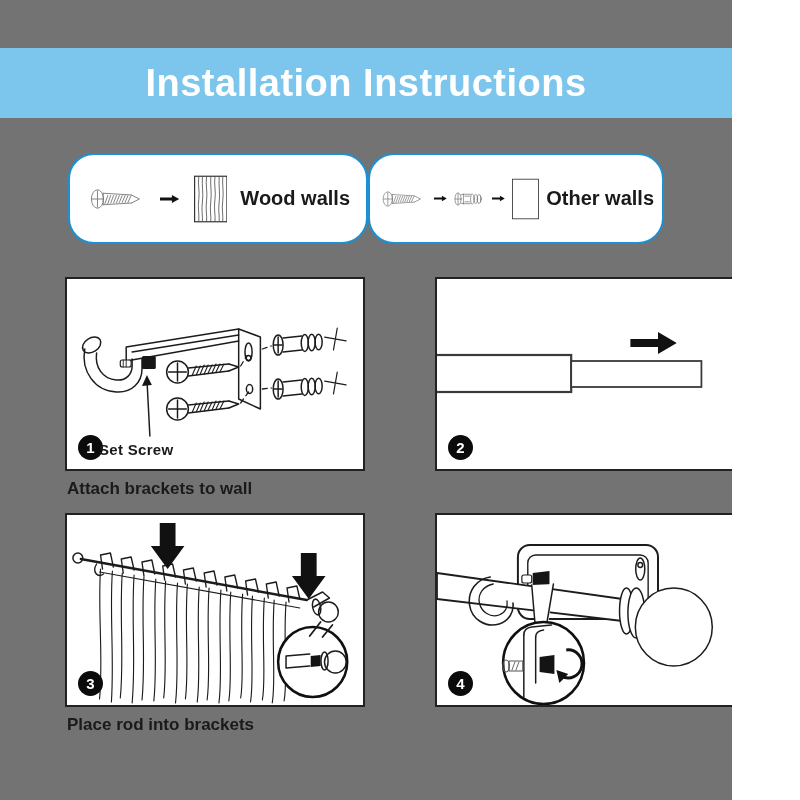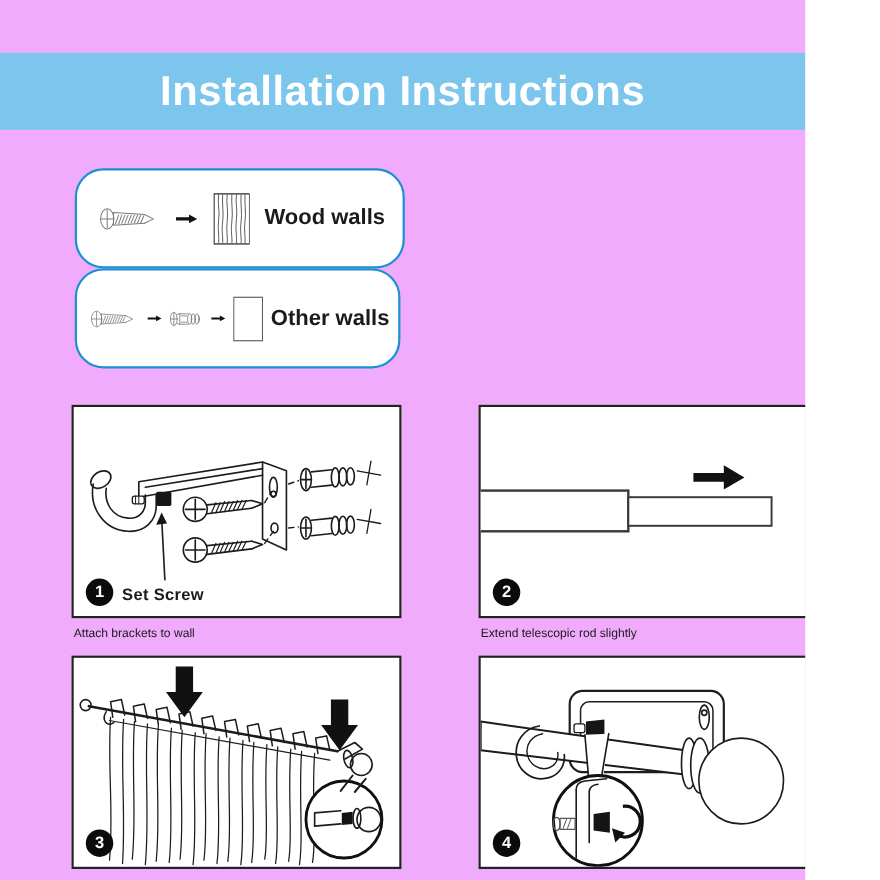--- a/index.html
+++ b/index.html
@@ -1,36 +1,36 @@
 <!DOCTYPE html>
 <html><head>
 <meta charset="utf-8">
 <style>
   * { margin:0; padding:0; box-sizing:border-box; }
   html,body { background:#ffffff; width:800px; font-family:"Liberation Sans","DejaVu Sans",sans-serif; color:#1a1a1a; }
-  .page { width:732px; height:800px; position:relative; background:#f0abfc; overflow:hidden; }
+  .page { width:732px; height:800px; position:relative; background:#737373; overflow:hidden; }
 
   .banner { margin-top:48px; height:70px; background:#7cc6ee; display:flex; align-items:center; justify-content:center; }
   .banner h1 { color:#ffffff; font-size:38px; font-weight:700; letter-spacing:0.5px; }
 
-  .wall-row { display:flex; justify-content:space-between; padding:0 70px 0 68px; margin-top:35px;flex-direction:column; }
+  .wall-row { display:flex; justify-content:space-between; padding:0 70px 0 68px; margin-top:35px; }
   .wall-box { height:91px; border:2px solid #1b90d3; border-radius:26px; background:#fff;
               display:flex; align-items:center; }
   .wall-box.wood { width:300px; gap:13px; padding:0 16px 0 20px; }
   .wall-box.other { width:296px; gap:7px; padding:0 8px 0 12px; }
   .wall-label { font-size:20px; font-weight:700; white-space:nowrap; }
 
   .steps { display:grid; grid-template-columns:300px 300px; column-gap:70px; padding:0 65px; margin-top:33px; row-gap:0; }
   .step-cell { margin-bottom:0; }
   .panel { position:relative; width:300px; height:194px; border:2px solid #222; background:#fff; }
   .panel svg.art { display:block; width:100%; height:100%; }
   .badge { position:absolute; left:11px; bottom:9px; width:25px; height:25px; border-radius:50%;
            background:#0b0b0b; color:#fff; font-size:15px; font-weight:700; line-height:25px; text-align:center; }
-  .annotation { position:absolute; left:44px; bottom:11px; font-size:15px; font-weight:700; letter-spacing:0.3px; }
-  .step-caption { margin:8px 0 13px 2px; font-size:11px; font-weight:400; line-height:1.22; }
+  .annotation { position:absolute; left:32px; bottom:11px; font-size:15px; font-weight:700; letter-spacing:0.3px; }
+  .step-caption { margin:8px 0 13px 2px; font-size:17px; font-weight:700; line-height:1.22; }
   .step-caption span { display:block; white-space:nowrap; }
 
   .lineart { stroke:#1c1c1c; fill:none; stroke-width:1.5; stroke-linecap:round; stroke-linejoin:round; }
   .gray { stroke:#7a7a7a; fill:none; stroke-width:1.6; stroke-linecap:round; stroke-linejoin:round; }
   .dash { stroke-dasharray:5 4; stroke-width:1.3; }
 </style>
 </head>
 <body>
 
 <div class="page">
@@ -167,23 +167,20 @@
 
     <div class="step-cell">
       <div class="panel">
         <svg class="art" viewBox="0 0 300 190" preserveAspectRatio="none">
           <rect x="-3" y="76" width="139" height="37" fill="#fff" stroke="#3a3a3a" stroke-width="2.2"></rect>
           <rect x="136" y="82" width="132" height="26" fill="#fff" stroke="#3a3a3a" stroke-width="1.8"></rect>
           <polygon points="196,60 224,60 224,53 243,64 224,75 224,68 196,68" fill="#111"></polygon>
         </svg>
         <div class="badge">2</div>
       </div>
-      <div class="step-caption">
-        <span>Extend telescopic rod slightly</span>
-      </div>
     </div>
 
     <div class="step-cell">
       <div class="panel">
         <svg class="art" viewBox="0 0 300 190" preserveAspectRatio="none">
           <g class="lineart">
             <path d="M14 44 L243 85" stroke-width="2.4"></path>
             <circle cx="11" cy="43" r="5"></circle>
             <path d="M30 49 C25 57 31 63 37 59" stroke-width="1.4"></path>
             <path d="M33 57 L236 93" stroke-width="1.1"></path>
@@ -202,20 +199,21 @@
               <path d="M222 141 L246 139 M222 153 L246 151 M222 141 L222 153"></path>
               <ellipse cx="261" cy="146" rx="3.6" ry="9"></ellipse>
               <circle cx="272" cy="147" r="11"></circle>
             </g>
             <polygon points="247,141 257,140 257,151 247,152" fill="#141414"></polygon>
           </g>
         </svg>
         <div class="badge">3</div>
       </div>
       <div class="step-caption">
+        <span>Place rod into brackets</span>
       </div>
     </div>
 
     <div class="step-cell">
       <div class="panel">
         <svg class="art" viewBox="0 0 300 190" preserveAspectRatio="none">
           <g class="lineart">
             <rect x="82" y="30" width="142" height="74" rx="12" stroke-width="2"></rect>
             <rect x="92" y="40" width="122" height="54" rx="8" stroke-width="1.4"></rect>
             <ellipse cx="206" cy="54" rx="4.6" ry="11"></ellipse>

